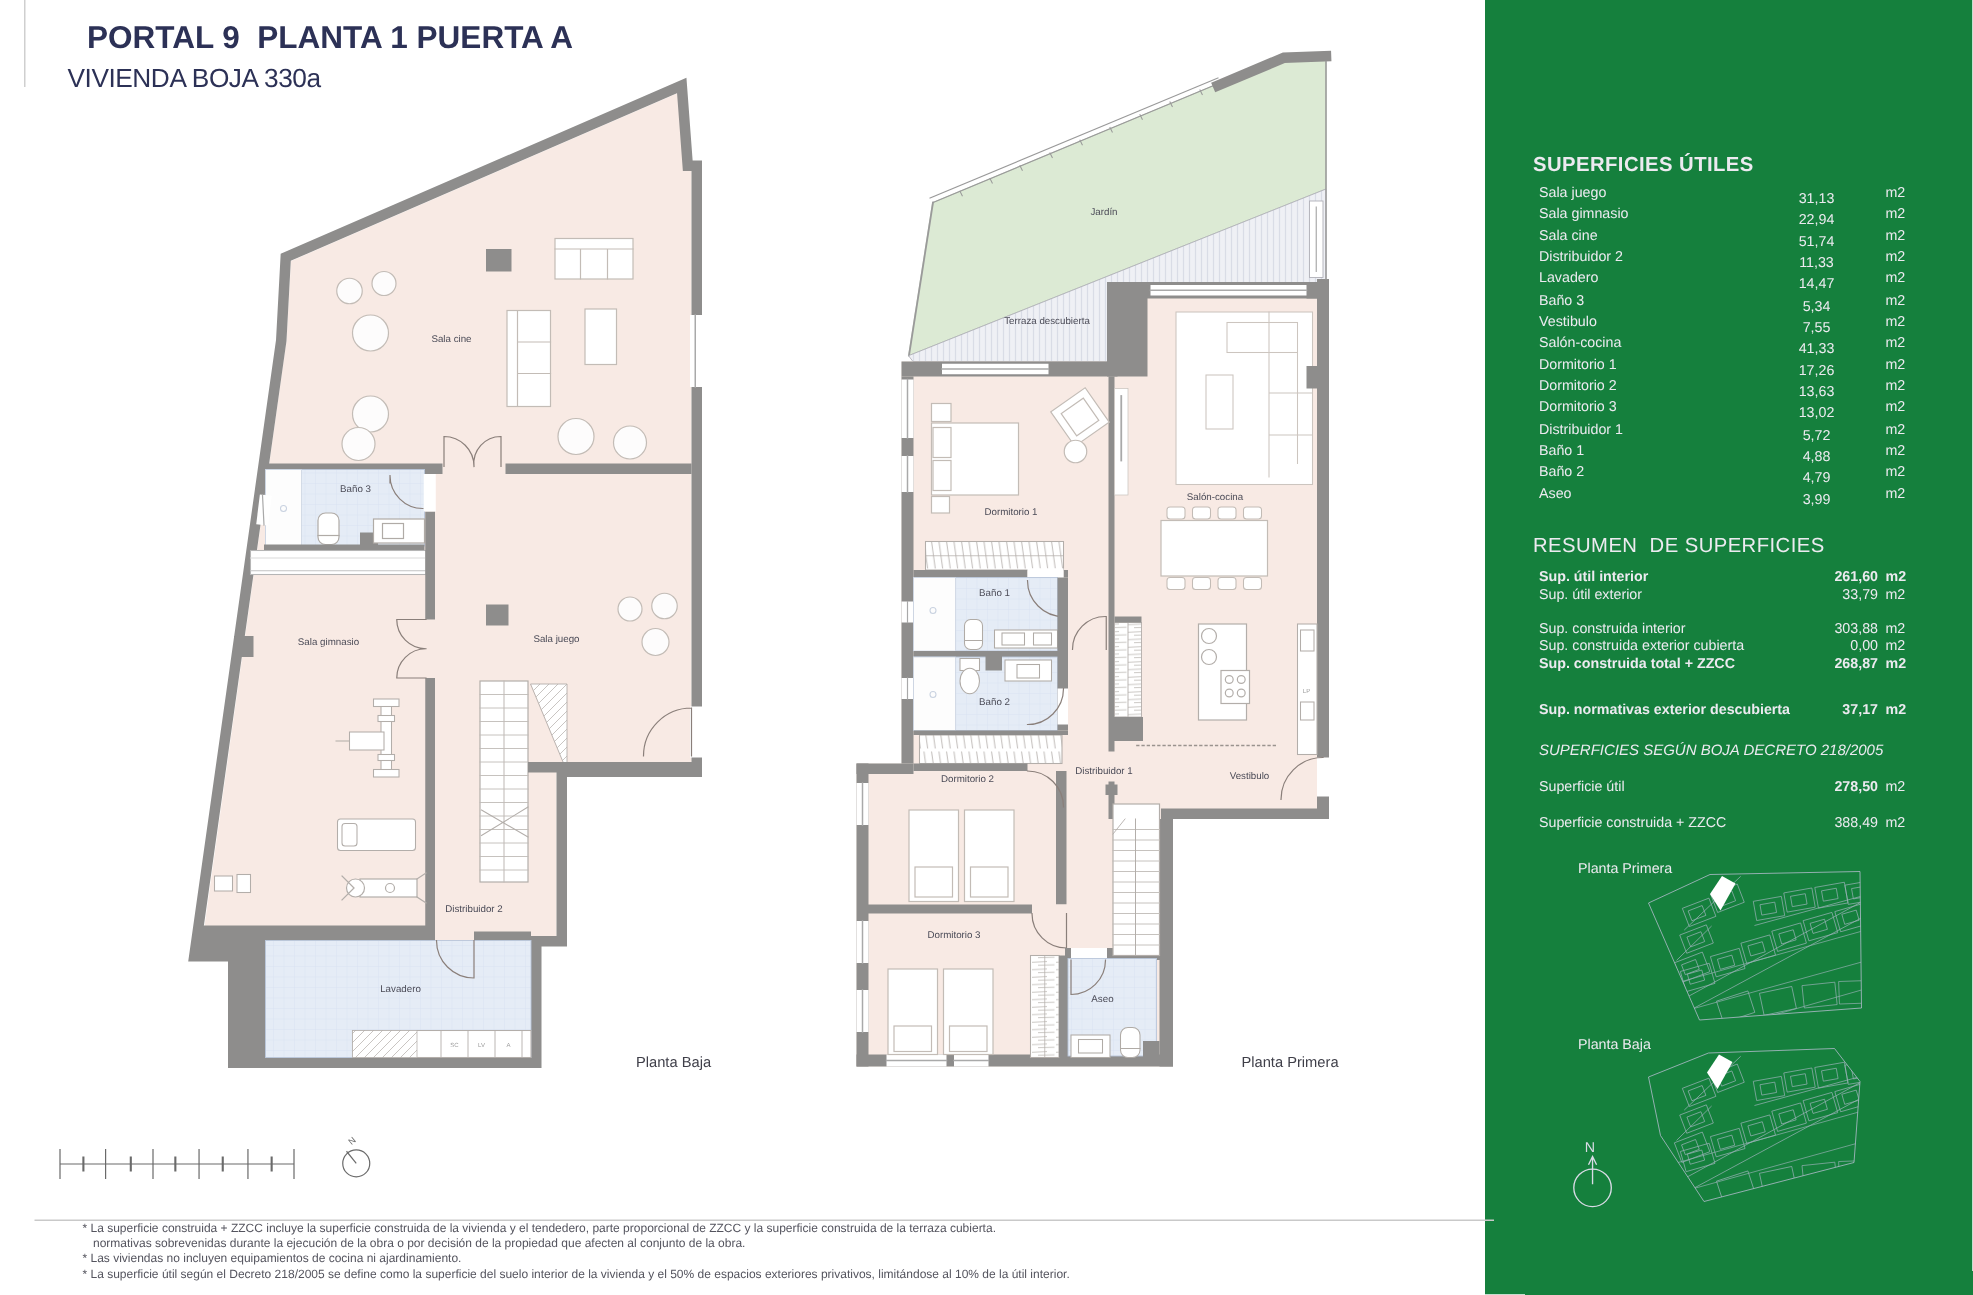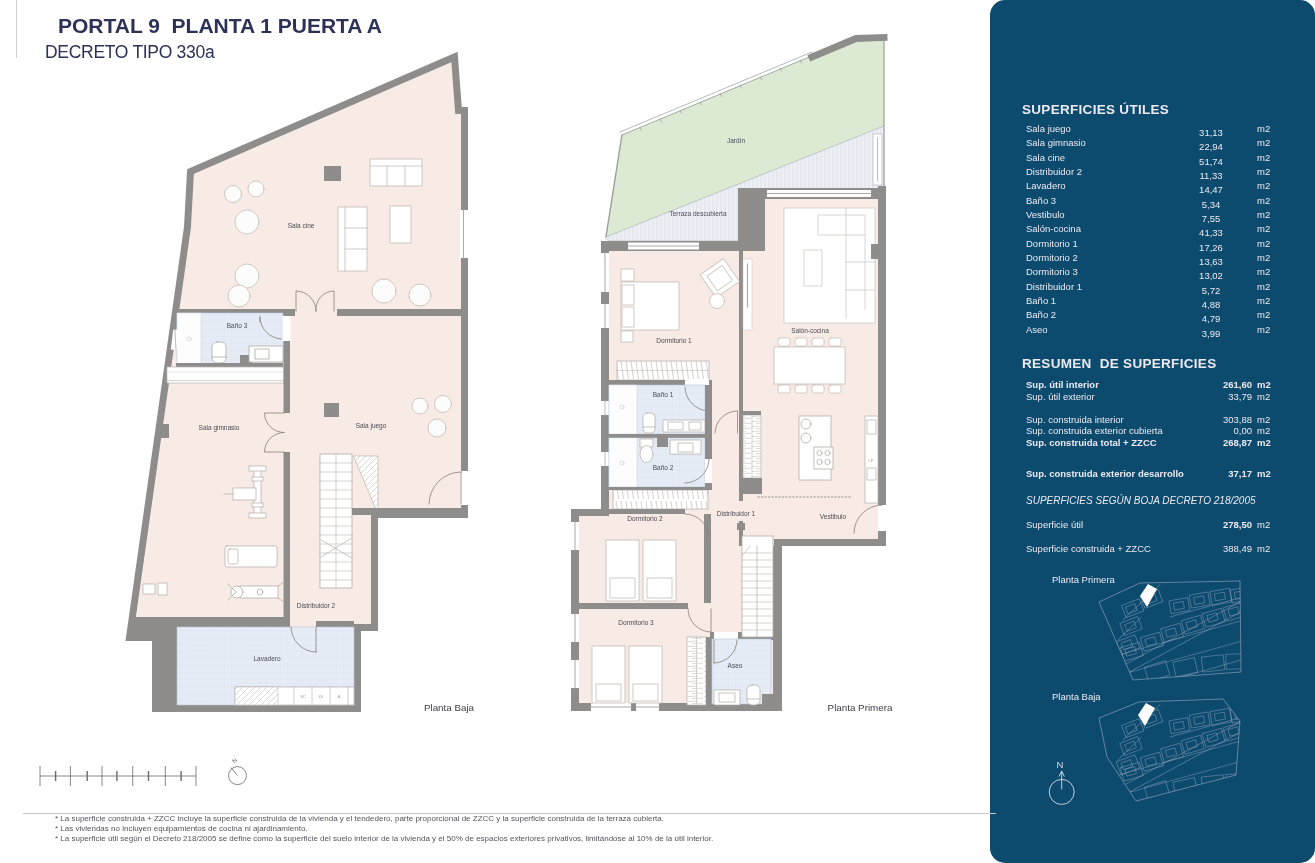--- a/index.html
+++ b/index.html
@@ -1,36 +1,36 @@
 <!DOCTYPE html>
 <html><head>
 <meta charset="utf-8">
 <style>
   html,body{margin:0;padding:0;}
   body{width:1315px;height:863px;background:#ffffff;font-family:"Liberation Sans",sans-serif;position:relative;overflow:hidden;}
   .abs{position:absolute;}
-  #sidebar{left:990px;top:0;width:325px;height:863px;background:#0c4a6e;color:#eceaf0;border-radius:15px;}
+  #sidebar{left:990px;top:0;width:325px;height:863px;background:#15803d;color:#eceaf0;}
   .srow{position:relative;height:14.35px;font-size:9.5px;line-height:14.35px;}
   .srow .lbl{position:absolute;left:36px;top:0;}
   .srow .val{position:absolute;left:180px;width:82px;top:4px;text-align:center;}
   .srow .m2{position:absolute;left:267px;top:0;}
   .rrow{position:relative;height:11.6px;font-size:9.5px;line-height:11.6px;}
   .rrow .lbl{position:absolute;left:36px;top:0;}
   .rrow .val{position:absolute;left:180px;width:82px;top:0;text-align:right;}
   .rrow .m2{position:absolute;left:267px;top:0;}
   .b{font-weight:bold;}
 </style>
 </head>
 <body>
 
 <div class="abs" style="left:16px;top:0;width:1px;height:58px;background:#cfcfcf;"></div>
 
 <div class="abs" style="left:58px;top:14px;font-size:21px;font-weight:bold;color:#2c3156;letter-spacing:0px;">PORTAL 9&nbsp; PLANTA 1 PUERTA A</div>
 
-<div class="abs" style="left:45px;top:42px;font-size:17.5px;color:#2c3156;letter-spacing:-0.3px;">DECRETO TIPO 330a</div>
+<div class="abs" style="left:45px;top:42px;font-size:17.5px;color:#2c3156;letter-spacing:-0.3px;">VIVIENDA BOJA 330a</div>
 
 <svg class="abs" style="left:0;top:0;" width="990" height="863" viewBox="0 0 990 863">
 <defs>
   <pattern id="tile" width="7" height="7" patternUnits="userSpaceOnUse">
     <rect width="7" height="7" fill="#e5ecf6"></rect>
     <path d="M0,0H7M0,0V7" stroke="#d6e0f0" stroke-width="0.5" fill="none"></path>
   </pattern>
   <pattern id="vhatch" width="4" height="8" patternUnits="userSpaceOnUse">
     <rect width="4" height="8" fill="#eff0f5"></rect>
     <path d="M1,0V8" stroke="#d9dce6" stroke-width="0.8"></path>
@@ -635,21 +635,21 @@
         <span class="val">4,79</span>
         <span class="m2">m2</span>
       </div>
     <div class="srow">
         <span class="lbl">Aseo</span>
         <span class="val">3,99</span>
         <span class="m2">m2</span>
       </div>
   </div>
 
-  <div class="abs" style="left:32px;top:356px;font-size:13.5px;font-weight:bold;letter-spacing:0.3px;">RESUMEN&nbsp; DE SUPERFICIES</div>
+  <div class="abs" style="left:32px;top:356px;font-size:13.5px;font-weight:normal;letter-spacing:0.3px;">RESUMEN&nbsp; DE SUPERFICIES</div>
 
   <div class="abs" style="left:0;top:379px;width:325px;">
     <div class="rrow b">
         <span class="lbl">Sup. útil interior</span>
         <span class="val">261,60</span>
         <span class="m2 b">m2</span>
       </div>
     <div class="rrow">
         <span class="lbl">Sup. útil exterior</span>
         <span class="val">33,79</span>
@@ -666,21 +666,21 @@
         <span class="val">0,00</span>
         <span class="m2">m2</span>
       </div>
     <div class="rrow b">
         <span class="lbl">Sup. construida total + ZZCC</span>
         <span class="val">268,87</span>
         <span class="m2 b">m2</span>
       </div>
     <div style="height:19px;"></div>
     <div class="rrow b">
-        <span class="lbl">Sup. construida exterior desarrollo</span>
+        <span class="lbl">Sup. normativas exterior descubierta</span>
         <span class="val">37,17</span>
         <span class="m2 b">m2</span>
       </div>
   </div>
 
   <div class="abs" style="left:36px;top:495px;font-size:10px;font-style:italic;">SUPERFICIES SEGÚN BOJA DECRETO 218/2005</div>
 
   <div class="abs" style="left:0;top:519px;width:325px;font-size:9.5px;">
       <span class="abs" style="left:36px;">Superficie útil</span>
       <span class="abs" style="left:180px;width:82px;text-align:right;font-weight:bold;">278,50</span>
@@ -774,15 +774,16 @@
       <path d="M71.7,212 V229.5 M69,216.5 L71.7,211 L74.4,216.5"></path>
       <text x="66.5" y="208" font-size="9.5" fill="#d9dbe6" stroke="none" font-family="Liberation Sans,sans-serif">N</text>
     </g>
   </svg>
 </div>
 
 <div class="abs" style="left:23px;top:813px;width:973px;height:1px;background:#c9c9c9;"></div>
 
 <div class="abs" style="left:55px;top:814px;width:940px;font-size:8px;color:#54545e;line-height:10.2px;">
   <div>* La superficie construida + ZZCC incluye la superficie construida de la vivienda y el tendedero, parte proporcional de ZZCC y la superficie construida de la terraza cubierta.</div>
+  <div style="text-indent:7px;">normativas sobrevenidas durante la ejecución de la obra o por decisión de la propiedad que afecten al conjunto de la obra.</div>
   <div>* Las viviendas no incluyen equipamientos de cocina ni ajardinamiento.</div>
   <div>* La superficie útil según el Decreto 218/2005 se define como la superficie del suelo interior de la vivienda y el 50% de espacios exteriores privativos, limitándose al 10% de la útil interior.</div>
 </div>
 
 </body></html>

